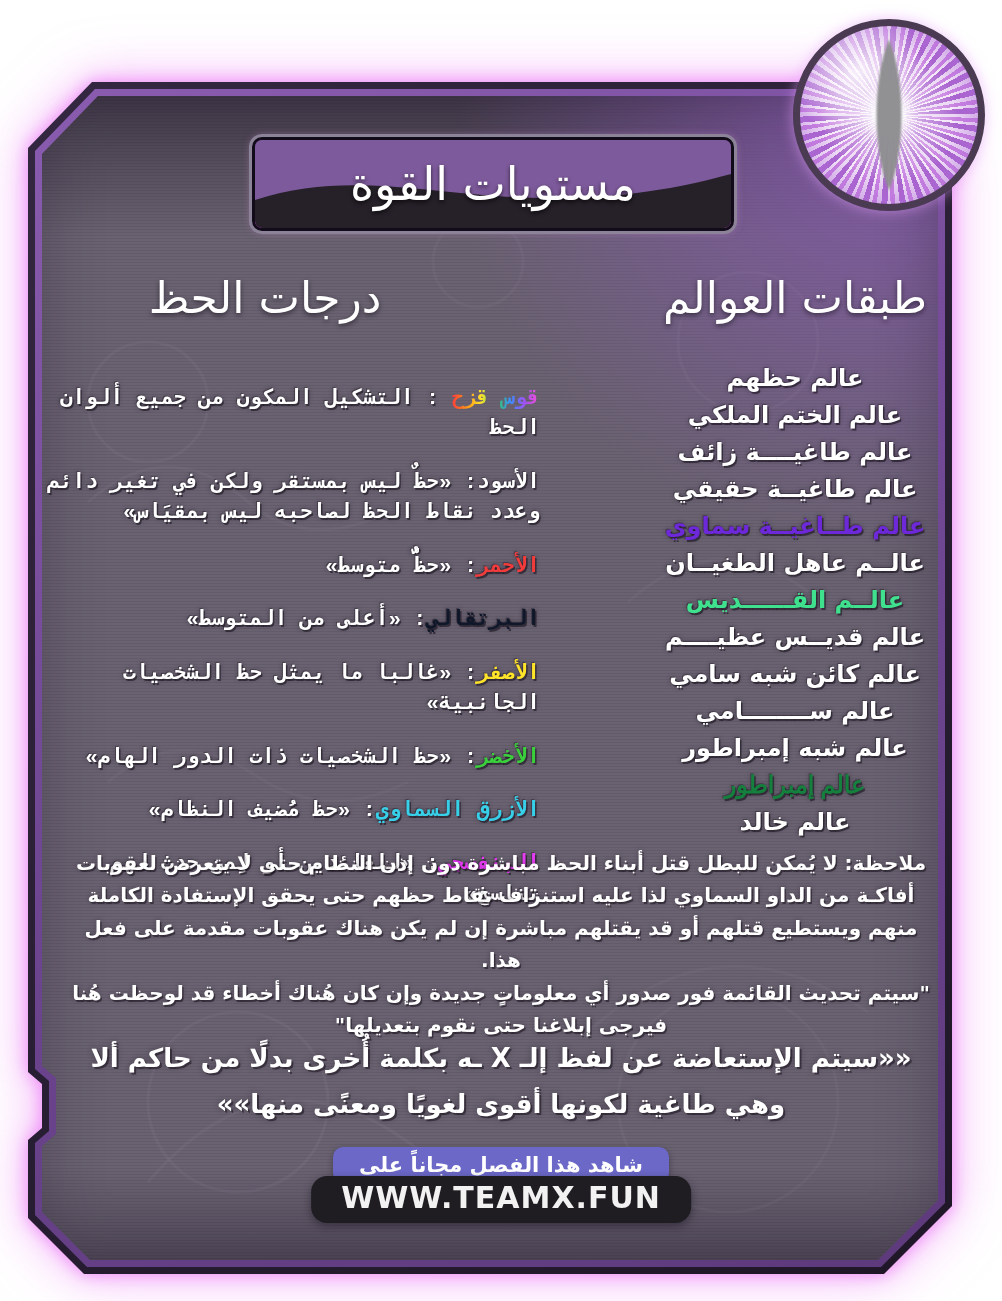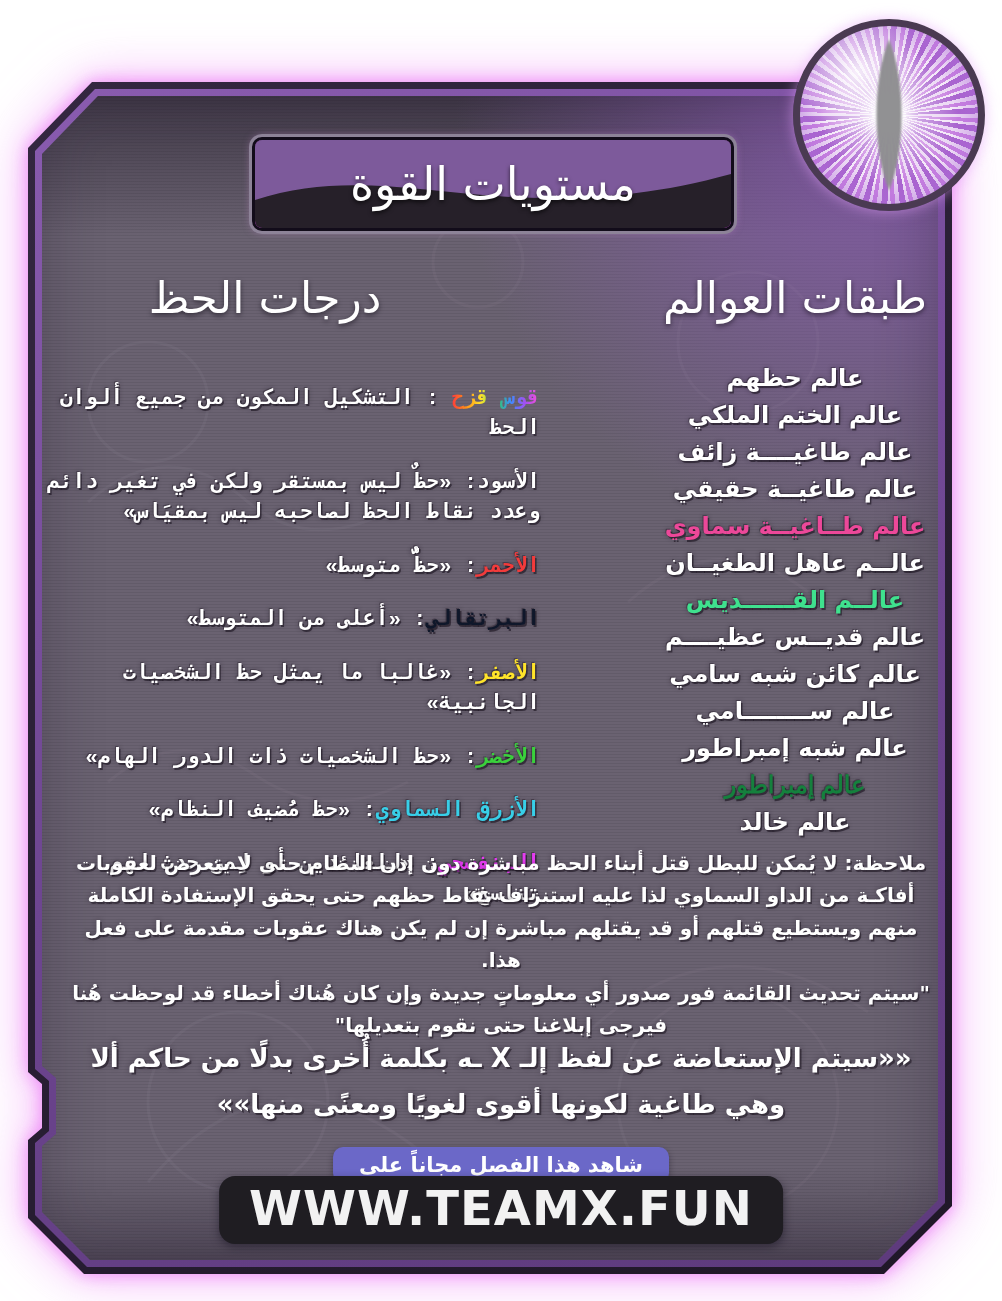--- a/index.html
+++ b/index.html
@@ -104,21 +104,21 @@
   
   .watch-pill{
     position:absolute;left:50%;top:1147px;transform:translateX(-50%);z-index:6;
     background:#6b68c8;border-radius:10px;padding:6px 26px;
     color:#fff;font-size:21px;font-weight:bold;direction:rtl;white-space:nowrap;
     box-shadow:0 2px 6px rgba(20,15,30,.4);
   }
   .site-pill{
     position:absolute;left:50%;top:1176px;transform:translateX(-50%);z-index:7;
     background:#1f1d22;border-radius:16px;padding:4px 30px 8px;
-    color:#f2f2f2;font-size:48px;font-weight:bold;letter-spacing:1px;white-space:nowrap;
+    color:#f2f2f2;font-size:30px;font-weight:bold;letter-spacing:1px;white-space:nowrap;
     box-shadow:0 3px 8px rgba(20,15,30,.5);
   }
 </style>
 </head>
 <body>
 
 <div class="glow-wrap">
   <div class="f-dark"></div>
   <div class="f-mid"></div>
   <div class="f-in">
@@ -153,21 +153,21 @@
 </div>
 
 <div class="col-header" id="worlds-header" dir="rtl">طبقات العوالم</div>
 <div class="col-header" id="luck-header" dir="rtl">درجات الحظ</div>
 
 <div class="worlds-list">
     <div class="world-item" style="color: rgb(255, 255, 255);">عالم حظهم</div>
     <div class="world-item" style="color: rgb(255, 255, 255);">عالم الختم الملكي</div>
     <div class="world-item" style="color: rgb(255, 255, 255);">عالم طاغيــــة زائف</div>
     <div class="world-item" style="color: rgb(255, 255, 255);">عالم طاغيــة حقيقي</div>
-    <div class="world-item" style="color: #ec4899;">عالم طــاغيــة سماوي</div>
+    <div class="world-item" style="color: #6d28d9;">عالم طــاغيــة سماوي</div>
     <div class="world-item" style="color: rgb(255, 255, 255);">عالــم عاهل الطغيــان</div>
     <div class="world-item" style="color: rgb(63, 225, 142);">عالــم القــــــديس</div>
     <div class="world-item" style="color: rgb(255, 255, 255);">عالم قديــس عظيــــم</div>
     <div class="world-item" style="color: rgb(255, 255, 255);">عالم كائن شبه سامي</div>
     <div class="world-item" style="color: rgb(255, 255, 255);">عالم ســــــــامي</div>
     <div class="world-item" style="color: rgb(255, 255, 255);">عالم شبه إمبراطور</div>
     <div class="world-item" style="color: #15803d; font-family: Liberation Serif, serif;">عالم إمبراطور</div>
     <div class="world-item" style="color: rgb(255, 255, 255);">عالم خالد</div>
   </div>
 

